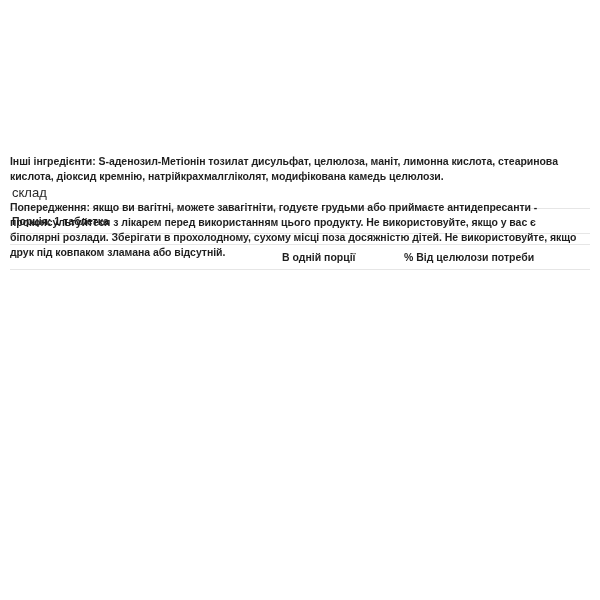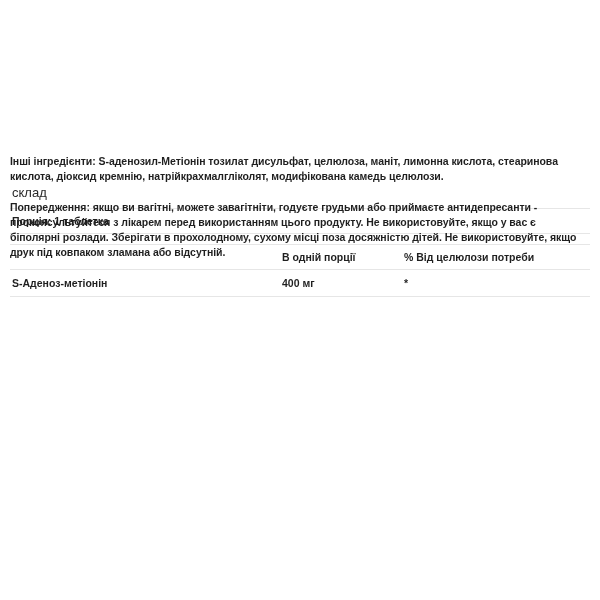--- a/index.html
+++ b/index.html
@@ -162,31 +162,20 @@
           <td>
             <span class="cell-pad"></span>
           </td>
           <td class="amount-cell">
             <span class="cell-pad">В одній порції</span>
           </td>
           <td class="dv-cell">
             <span class="cell-pad">% Від целюлози потреби</span>
           </td>
         </tr>
-        <tr class="row-item">
-          <td>
-            <span class="cell-pad">S-Аденоз-метіонін</span>
-          </td>
-          <td class="amount-cell">
-            <span class="cell-pad">400 мг</span>
-          </td>
-          <td class="dv-cell">
-            <span class="cell-pad">*</span>
-          </td>
-        </tr>
       </tbody>
     </table>
   </div>
 
   <div class="para-block" id="warning-para">
     <p class="para">Попередження: якщо ви вагітні, можете завагітніти, годуєте грудьми або приймаєте антидепресанти - проконсультуйтеся з лікарем перед використанням цього продукту. Не використовуйте, якщо у вас є біполярні розлади. Зберігати в прохолодному, сухому місці поза досяжністю дітей. Не використовуйте, якщо друк під ковпаком зламана або відсутній.</p>
   </div>
 
   <div class="para-block" id="other-ingredients-para">
     <p class="para">Інші інгредієнти: S-аденозил-Метіонін тозилат дисульфат, целюлоза, маніт, лимонна кислота, стеаринова кислота, діоксид кремнію, натрійкрахмалгліколят, модифікована камедь целюлози.</p>

